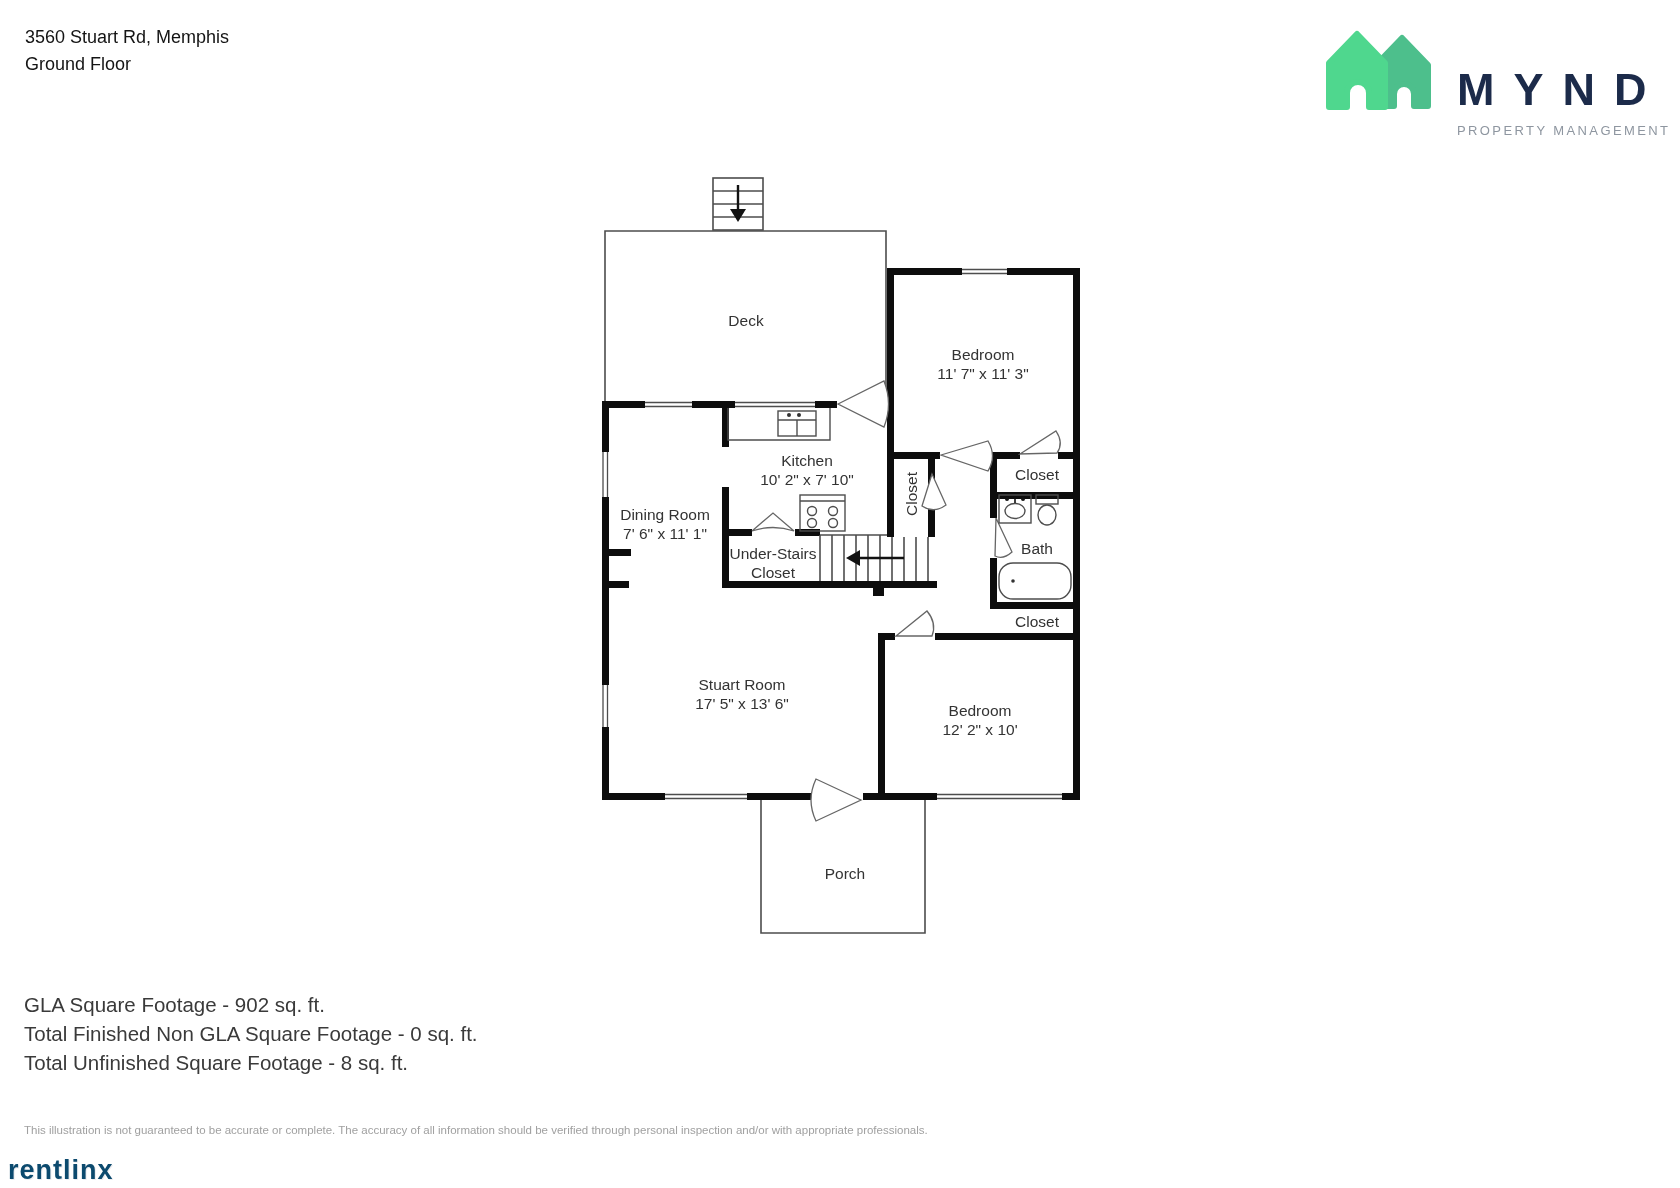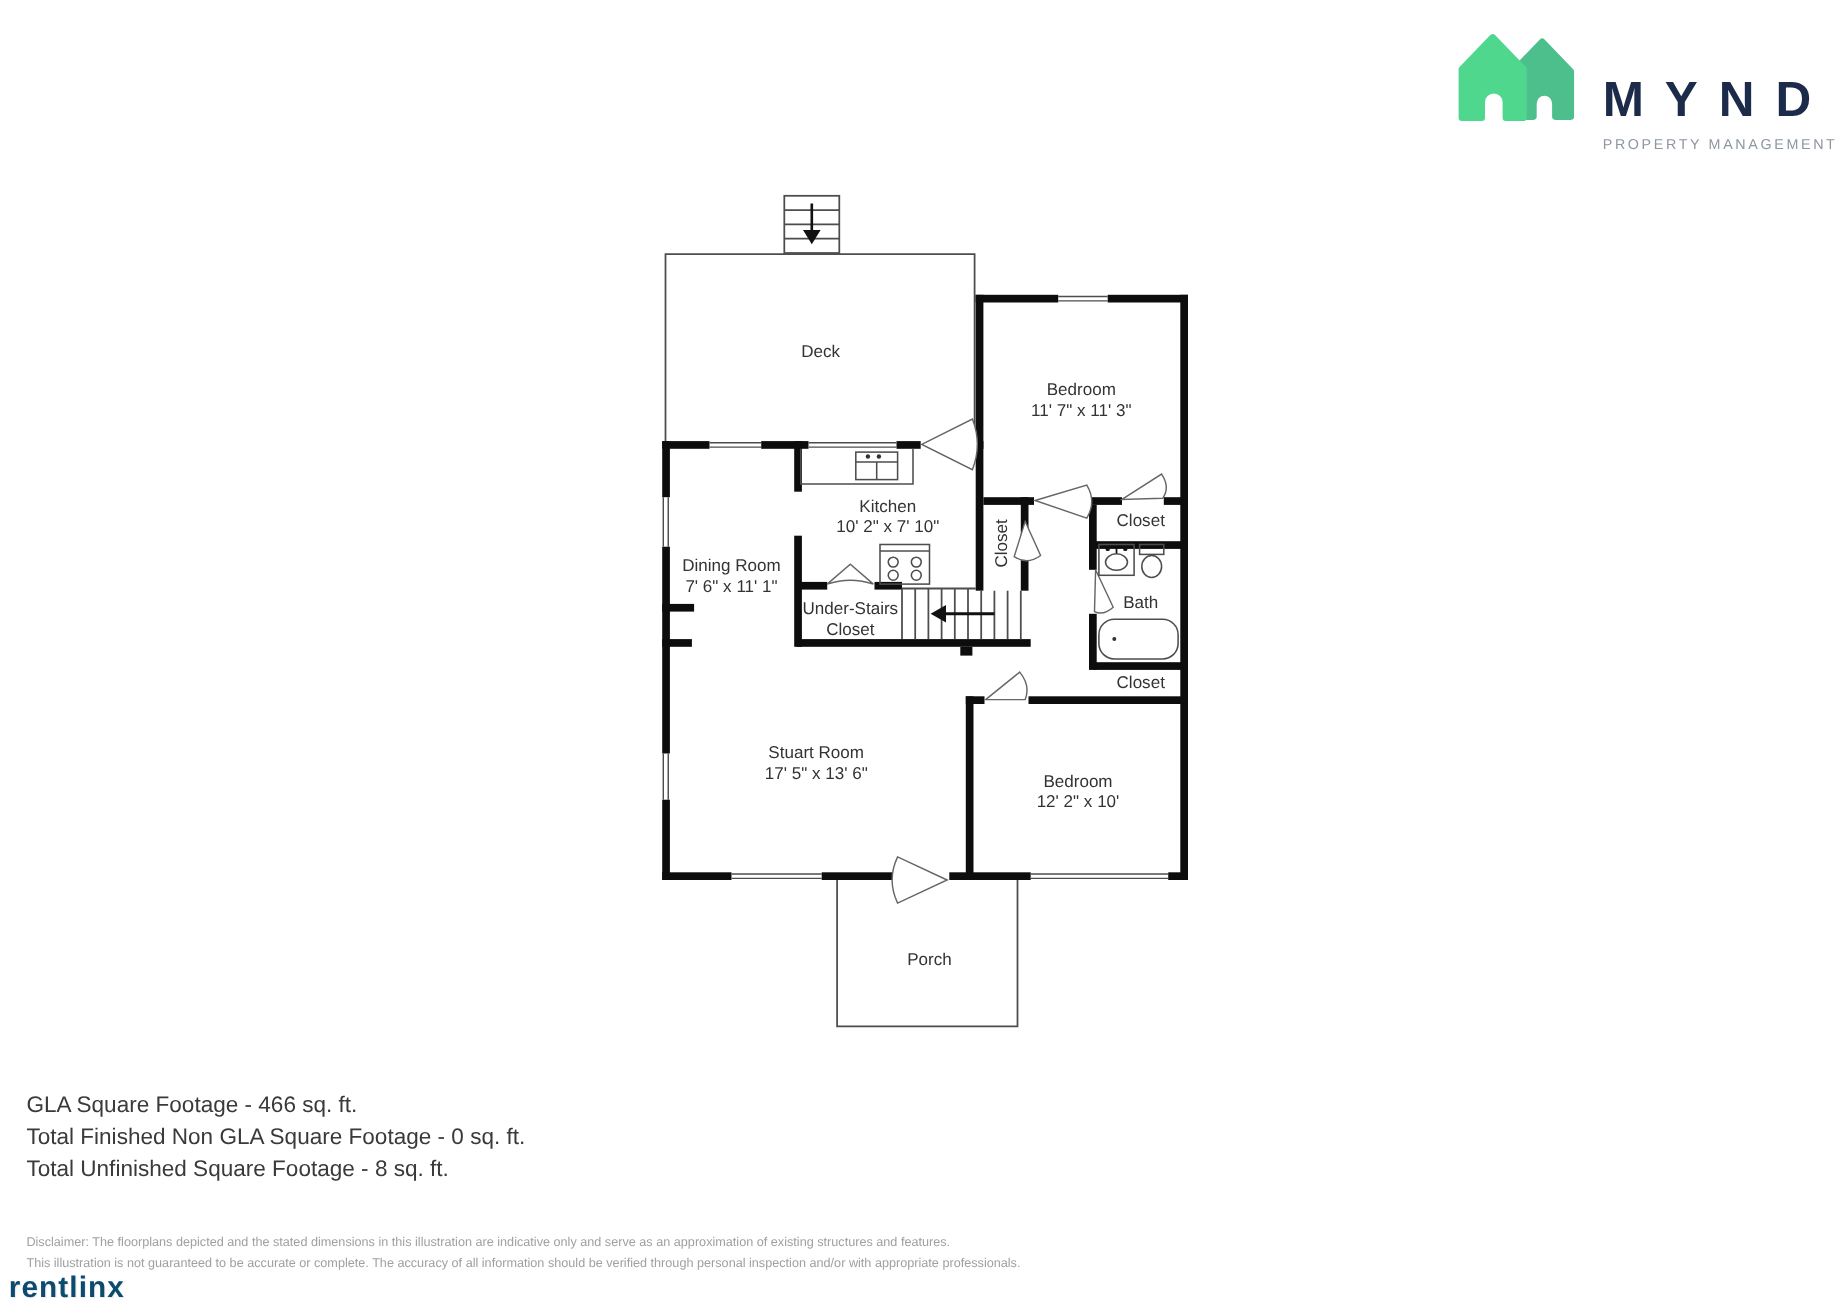--- a/index.html
+++ b/index.html
@@ -35,20 +35,24 @@
   .disclaimer .dline{font-size:11.5px;line-height:19px;color:#a0a0a0;}
   
   .watermark{position:absolute;left:8px;top:1155px;font-size:27px;font-weight:bold;
       letter-spacing:1px;color:#0c4a6e;text-shadow:1px 1px 0 #ececef;}
 </style>
 </head>
 <body>
 
 <div class="page">
 
+  <div class="header">
+    <div class="addr">3560 Stuart Rd, Memphis</div>
+    <div class="floor">Ground Floor</div>
+  </div>
 
   <div class="logo">
     <svg width="116" height="82" viewBox="0 0 116 82">
       <path d="M79 8 L105 35 L105 76 L91 76 L91 64 A10 10 0 0 0 71 64 L71 76 L53 76 L53 35 Z" fill="#4dbf8c" stroke="#4dbf8c" stroke-width="6" stroke-linejoin="round"></path>
       <path d="M34 4 L62 33 L62 77 L46 77 L46 63 A11 11 0 0 0 24 63 L24 77 L6 77 L6 33 Z" fill="#4fd78e" stroke="#4fd78e" stroke-width="6" stroke-linejoin="round"></path>
     </svg>
     <div class="logo-text">
       <div class="logo-name">MYND</div>
       <div class="logo-tagline">PROPERTY MANAGEMENT</div>
     </div>
@@ -248,25 +252,24 @@
   </div>
   <div class="room-label" style="left:980px;top:720px">
     <span class="l">Bedroom</span>
     <span class="l">12' 2" x 10'</span>
   </div>
   <div class="room-label" style="left:845px;top:873px">
     <span class="l">Porch</span>
   </div>
 
   <div class="summary">
-    <div class="sline">GLA Square Footage - 466 sq. ft.</div>
+    <div class="sline">GLA Square Footage - 902 sq. ft.</div>
     <div class="sline">Total Finished Non GLA Square Footage - 0 sq. ft.</div>
     <div class="sline">Total Unfinished Square Footage - 8 sq. ft.</div>
   </div>
 
   <div class="disclaimer">
-    <div class="dline">Disclaimer: The floorplans depicted and the stated dimensions in this illustration are indicative only and serve as an approximation of existing structures and features.</div>
     <div class="dline">This illustration is not guaranteed to be accurate or complete. The accuracy of all information should be verified through personal inspection and/or with appropriate professionals.</div>
   </div>
 
   <div class="watermark">rentlinx</div>
 
 </div>
 
 </body></html>

